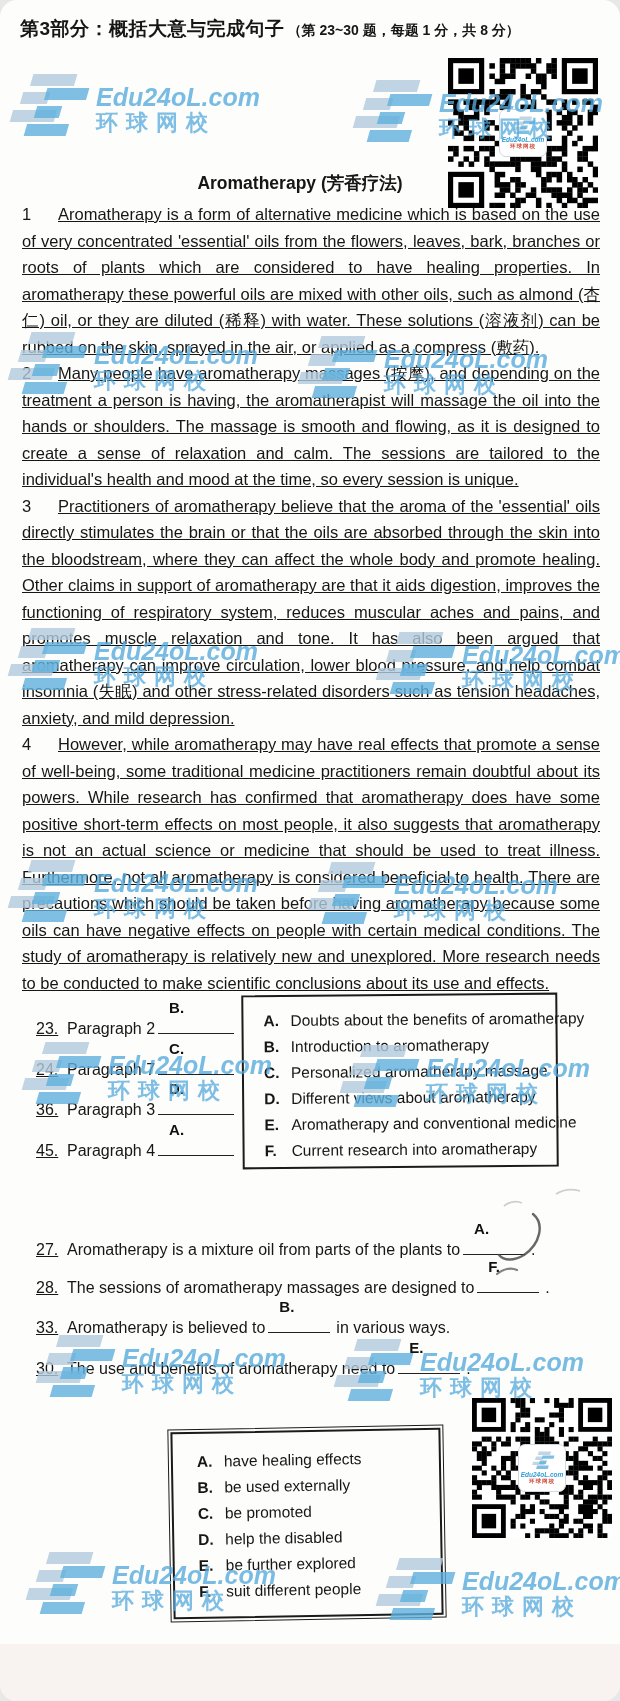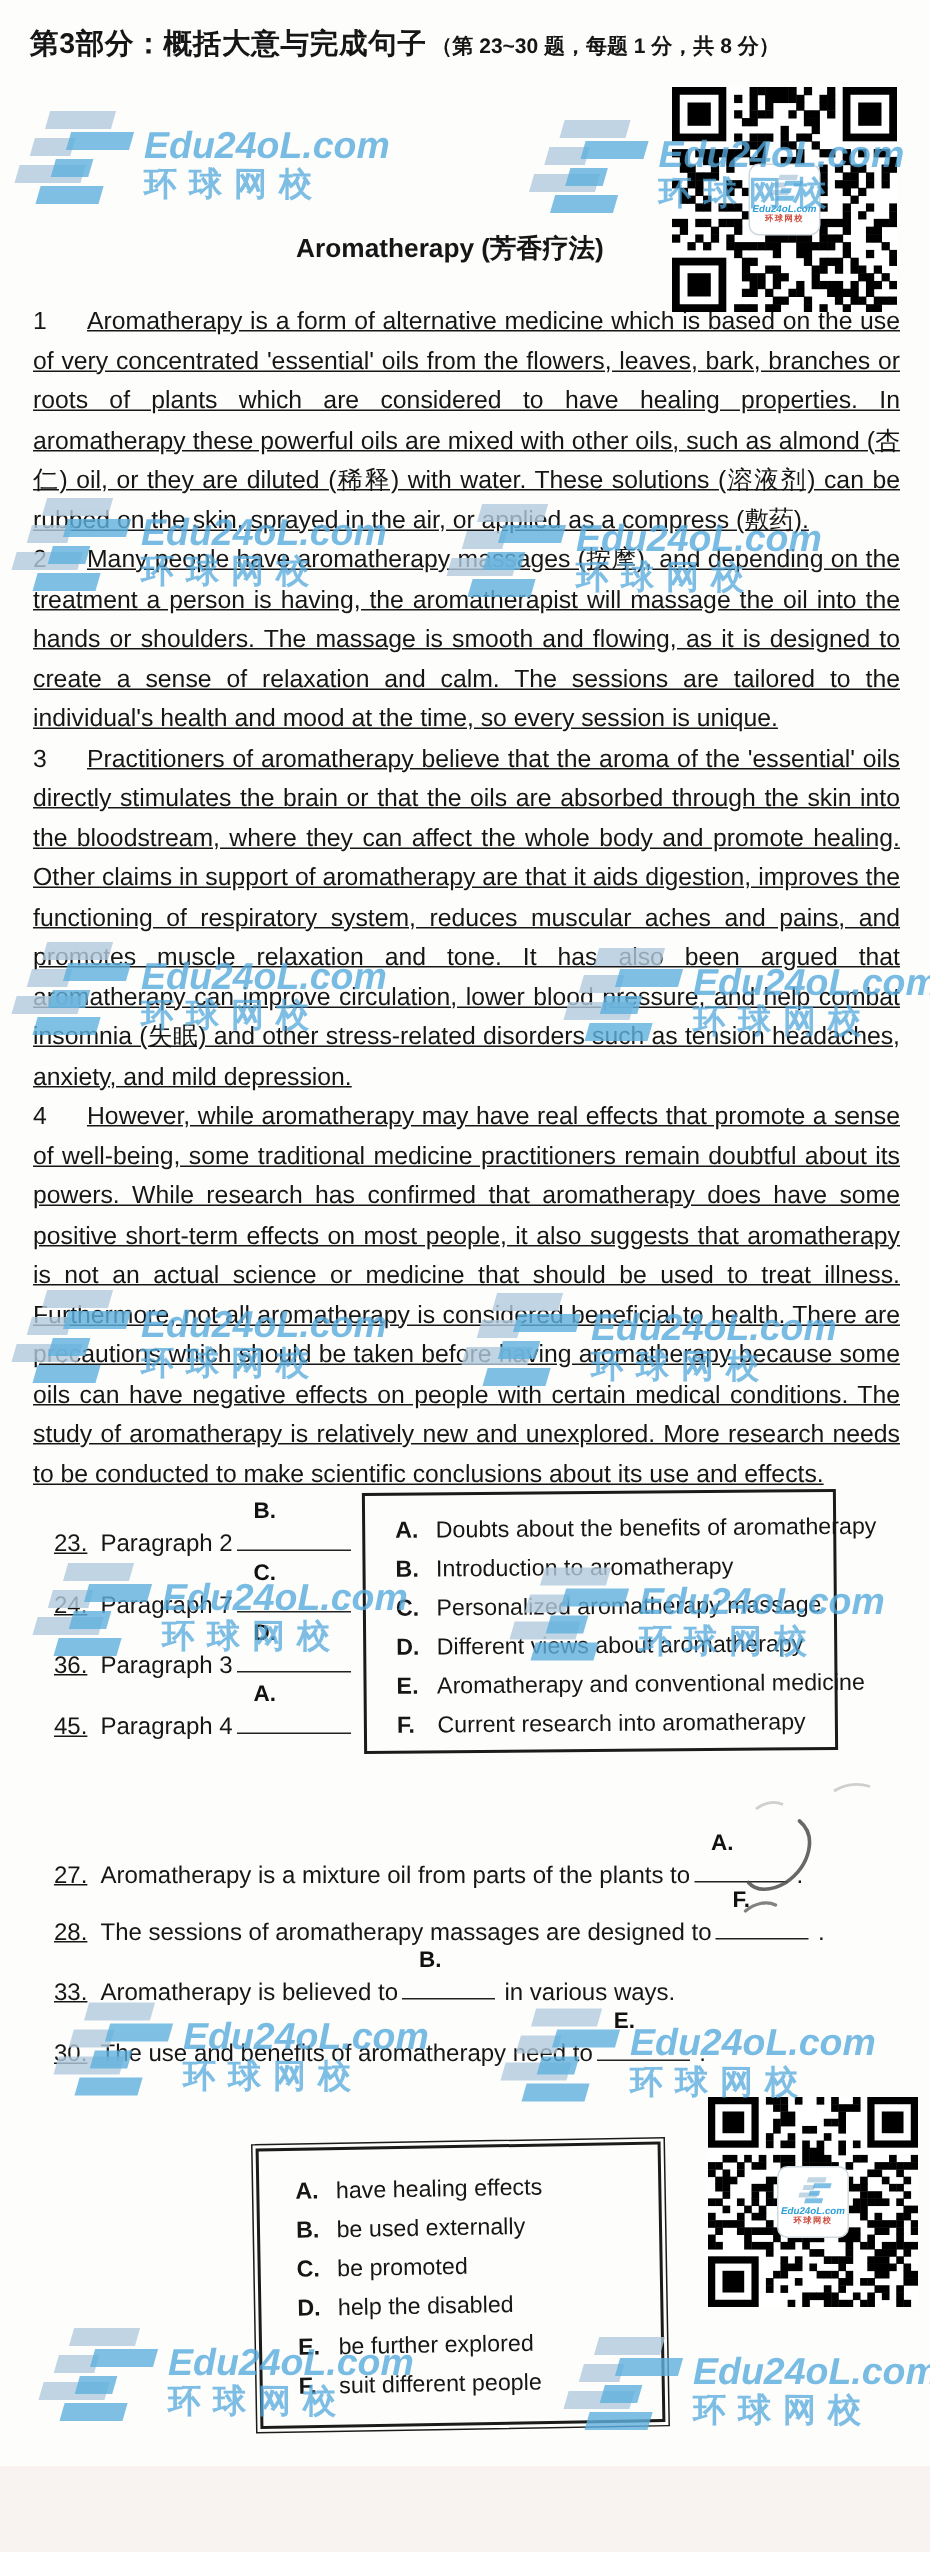--- a/index.html
+++ b/index.html
@@ -1,26 +1,26 @@
 <!DOCTYPE html>
 <html lang="zh"><head>
 <meta charset="utf-8">
 <style>
   html,body{margin:0;padding:0;background:#e8e8e8;}
   .page{
     position:relative;width:620px;height:1701px;margin:0 auto;
     background:#fdfdfc;overflow:hidden;
-    font-family:"Liberation Sans","DejaVu Sans",sans-serif;color:#161616;
+    font-family:"Liberation Sans","DejaVu Sans",sans-serif;color:#161616;border-radius:17px;
   }
   
   .header{position:absolute;left:20px;top:16px;width:580px;white-space:nowrap;}
   .h-main{font-size:19px;font-weight:700;letter-spacing:.5px;}
   .h-note{font-size:14px;font-weight:700;margin-left:3px;}
   
-  .title{position:absolute;left:0;top:153px;width:600px;text-align:center;
+  .title{position:absolute;left:0;top:171px;width:600px;text-align:center;
          font-size:17.5px;font-weight:700;}
   .passage{position:absolute;left:22px;top:201px;width:578px;height:792px;overflow:hidden;text-decoration:underline;}
   .para{margin:0;text-align:justify;font-size:16.5px;line-height:26.5px;}
   .pnum{display:inline-block;width:36px;}
   
   .q-row{position:absolute;left:36px;font-size:16px;white-space:nowrap;}
   .q-num{display:inline-block;width:31px;text-decoration:underline;}
   .blank{display:inline-block;height:13px;border-bottom:1.6px solid #222;
          position:relative;margin:0 3px;vertical-align:baseline;}
   .blank.w-m{width:76px;}

